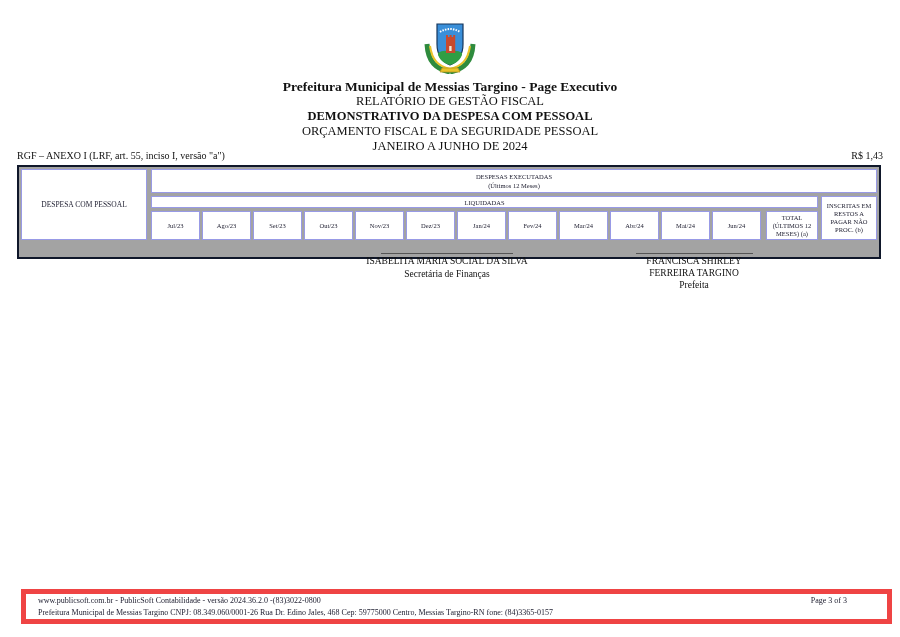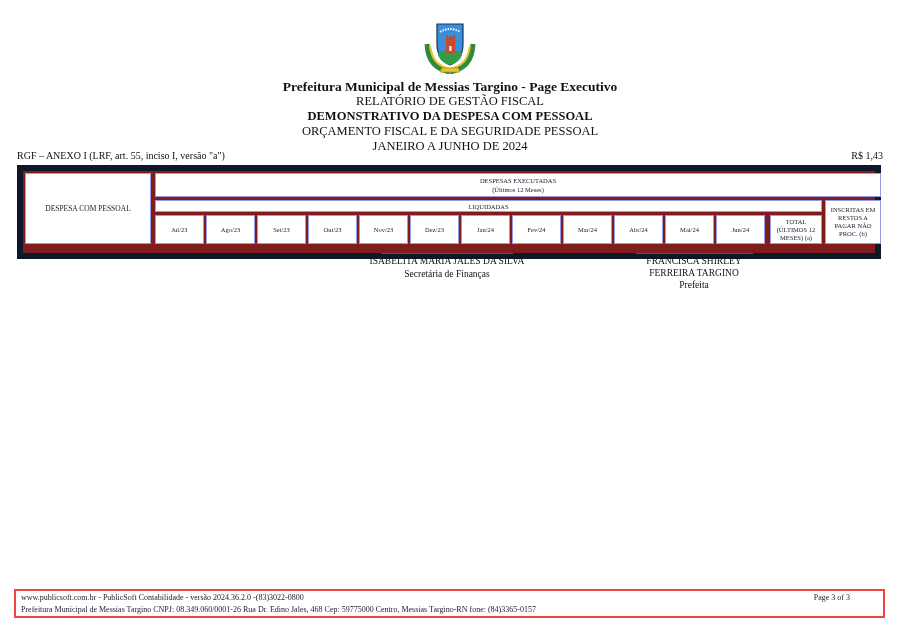--- a/index.html
+++ b/index.html
@@ -17,21 +17,21 @@
   .h-org  { font-size:13.5px; font-weight:bold; line-height:15px; }
   .h-line { font-size:12.5px; line-height:15px; }
   .h-bold { font-weight:bold; }
 
   
   .meta-row { position:absolute; top:150px; left:17px; width:866px;
     display:flex; justify-content:space-between; font-size:10px; line-height:12px; }
 
   
   .rgf-table { position:absolute; top:165px; left:17px; width:864px; height:94px;
-    border:6px solid #0f172a; box-sizing:border-box; background:#7f1d1d; }
+    border:2px solid #0f172a; box-sizing:border-box; background:#a3a3a3; }
   .cell { position:absolute; box-sizing:border-box; border:1px solid #989ae6;
     display:flex; align-items:center; justify-content:center; text-align:center;
     background:#ffffff; color:#1c1c2e; }
   .cell-rowheader { left:2px; top:2px; width:126px; height:71px; font-size:7.5px; }
   .cell-executed  { left:132px; top:2px; width:726px; height:24px;
     flex-direction:column; font-size:6.5px; line-height:9px; }
   .cell-liquidadas{ left:132px; top:29px; width:667px; height:12px; font-size:6.5px; }
   .cell-month     { top:44px; width:49px; height:29px; font-size:6.5px; }
   .cell-total     { left:747px; top:44px; width:52px; height:29px;
     font-size:6.5px; line-height:8px; padding:1px; }
@@ -42,22 +42,22 @@
   .sig-block { position:absolute; text-align:center; }
   .sig-block-1 { left:357px; top:253px; width:180px; }
   .sig-block-2 { left:629px; top:253px; width:130px; }
   .sig-line { border-top:1px solid #555555; height:0; margin:0 auto 2px auto; }
   .sig-line-1 { width:132px; }
   .sig-line-2 { width:117px; }
   .sig-name { font-size:9.5px; line-height:11.5px; }
   .sig-role { font-size:9.5px; line-height:12px; }
 
   
-  .footer-box { position:absolute; top:589px; left:14px; width:871px;
-    border:2px solid #ef4444; box-sizing:border-box; padding:1px 5px;
+  .footer-box { position:absolute; top:589px; left:21px; width:871px;
+    border:5px solid #ef4444; box-sizing:border-box; padding:1px 12px;
     font-size:8px; line-height:11.5px; color:#1c1c2e; }
   .footer-row1 { display:flex; justify-content:space-between; }
   .footer-page { padding-right:28px; }
 </style>
 </head>
 <body>
 
 <div class="page">
 
   <div class="logo">
@@ -110,21 +110,21 @@
     <div class="cell cell-month" style="left:591px">Abr/24</div>
     <div class="cell cell-month" style="left:642px">Mai/24</div>
     <div class="cell cell-month" style="left:693px">Jun/24</div>
 
     <div class="cell cell-total">TOTAL (ÚLTIMOS 12 MESES) (a)</div>
     <div class="cell cell-restos">INSCRITAS EM RESTOS A PAGAR NÃO PROC. (b)</div>
   </div>
 
   <div class="sig-block sig-block-1">
     <div class="sig-line sig-line-1"></div>
-    <div class="sig-name">ISABELITA MARIA JALES DA SILVA</div>
+    <div class="sig-name">ISABELITA MARIA SOCIAL DA SILVA</div>
     <div class="sig-role">Secretária de Finanças</div>
   </div>
 
   <div class="sig-block sig-block-2">
     <div class="sig-line sig-line-2"></div>
     <div class="sig-name">FRANCISCA SHIRLEY FERREIRA TARGINO</div>
     <div class="sig-role">Prefeita</div>
   </div>
 
   <div class="footer-box">

